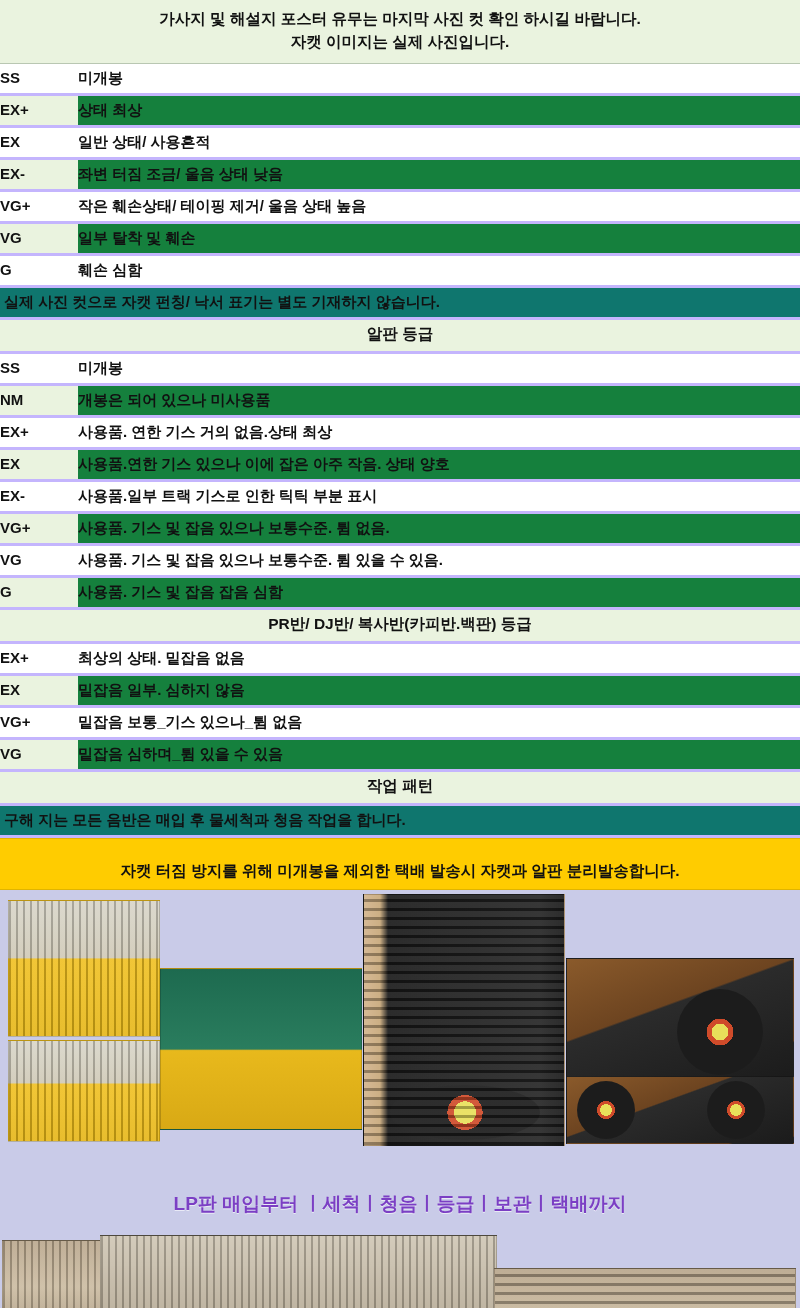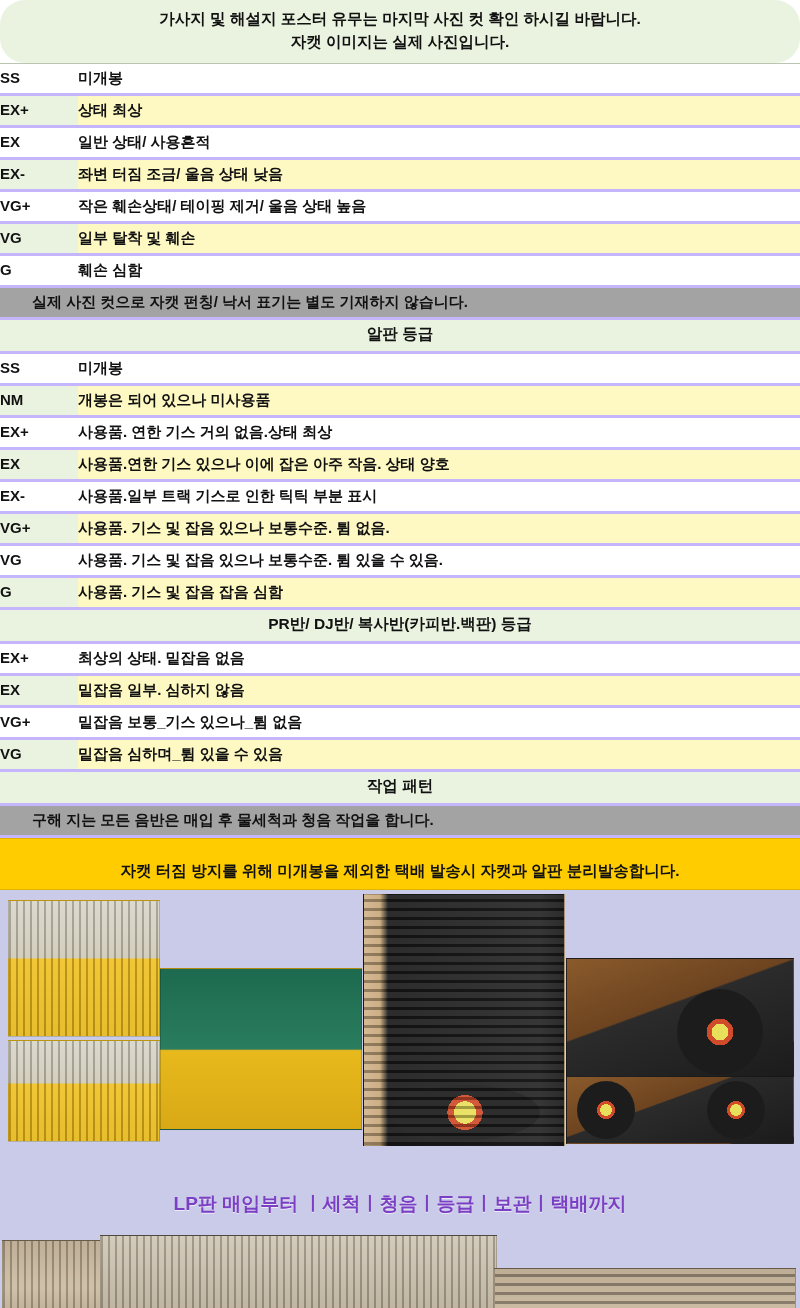--- a/index.html
+++ b/index.html
@@ -13,21 +13,20 @@
 
   
   .notice{
     background:#eaf3df;
     text-align:center;
     padding:7px 0 9px 0;
     font-size:15.5px;
     font-weight:700;
     line-height:1.5;
     color:#111;
-    border-radius:25px;
   }
   .notice div{white-space:nowrap;}
 
   
   table.grades{
     width:800px;
     border-collapse:collapse;
     table-layout:fixed;
   }
   table.grades td{
@@ -52,32 +51,32 @@
     padding-left:14px;
     background:#eaf3df;
     font-size:15px;
   }
   td.desc{
     padding-left:6px;
     background:#ffffff;
   }
   td.descb{
     padding-left:6px;
-    background:#fef9c3;
+    background:#15803d;
   }
   tr.sectionhdr td{
     background:#eaf3df;
     text-align:center;
     font-weight:700;
     font-size:15.5px;
     padding:4px 0 5px 0;
   }
   tr.fullnote td{
-    background:#a3a3a3;
-    padding-left:32px;
+    background:#0f766e;
+    padding-left:4px;
     font-weight:700;
     font-size:15px;
   }
   .yellowbar{
     background:#ffcc00;
     text-align:center;
     font-weight:700;
     font-size:15.5px;
     padding:22px 0 7px 0;
     color:#111;

